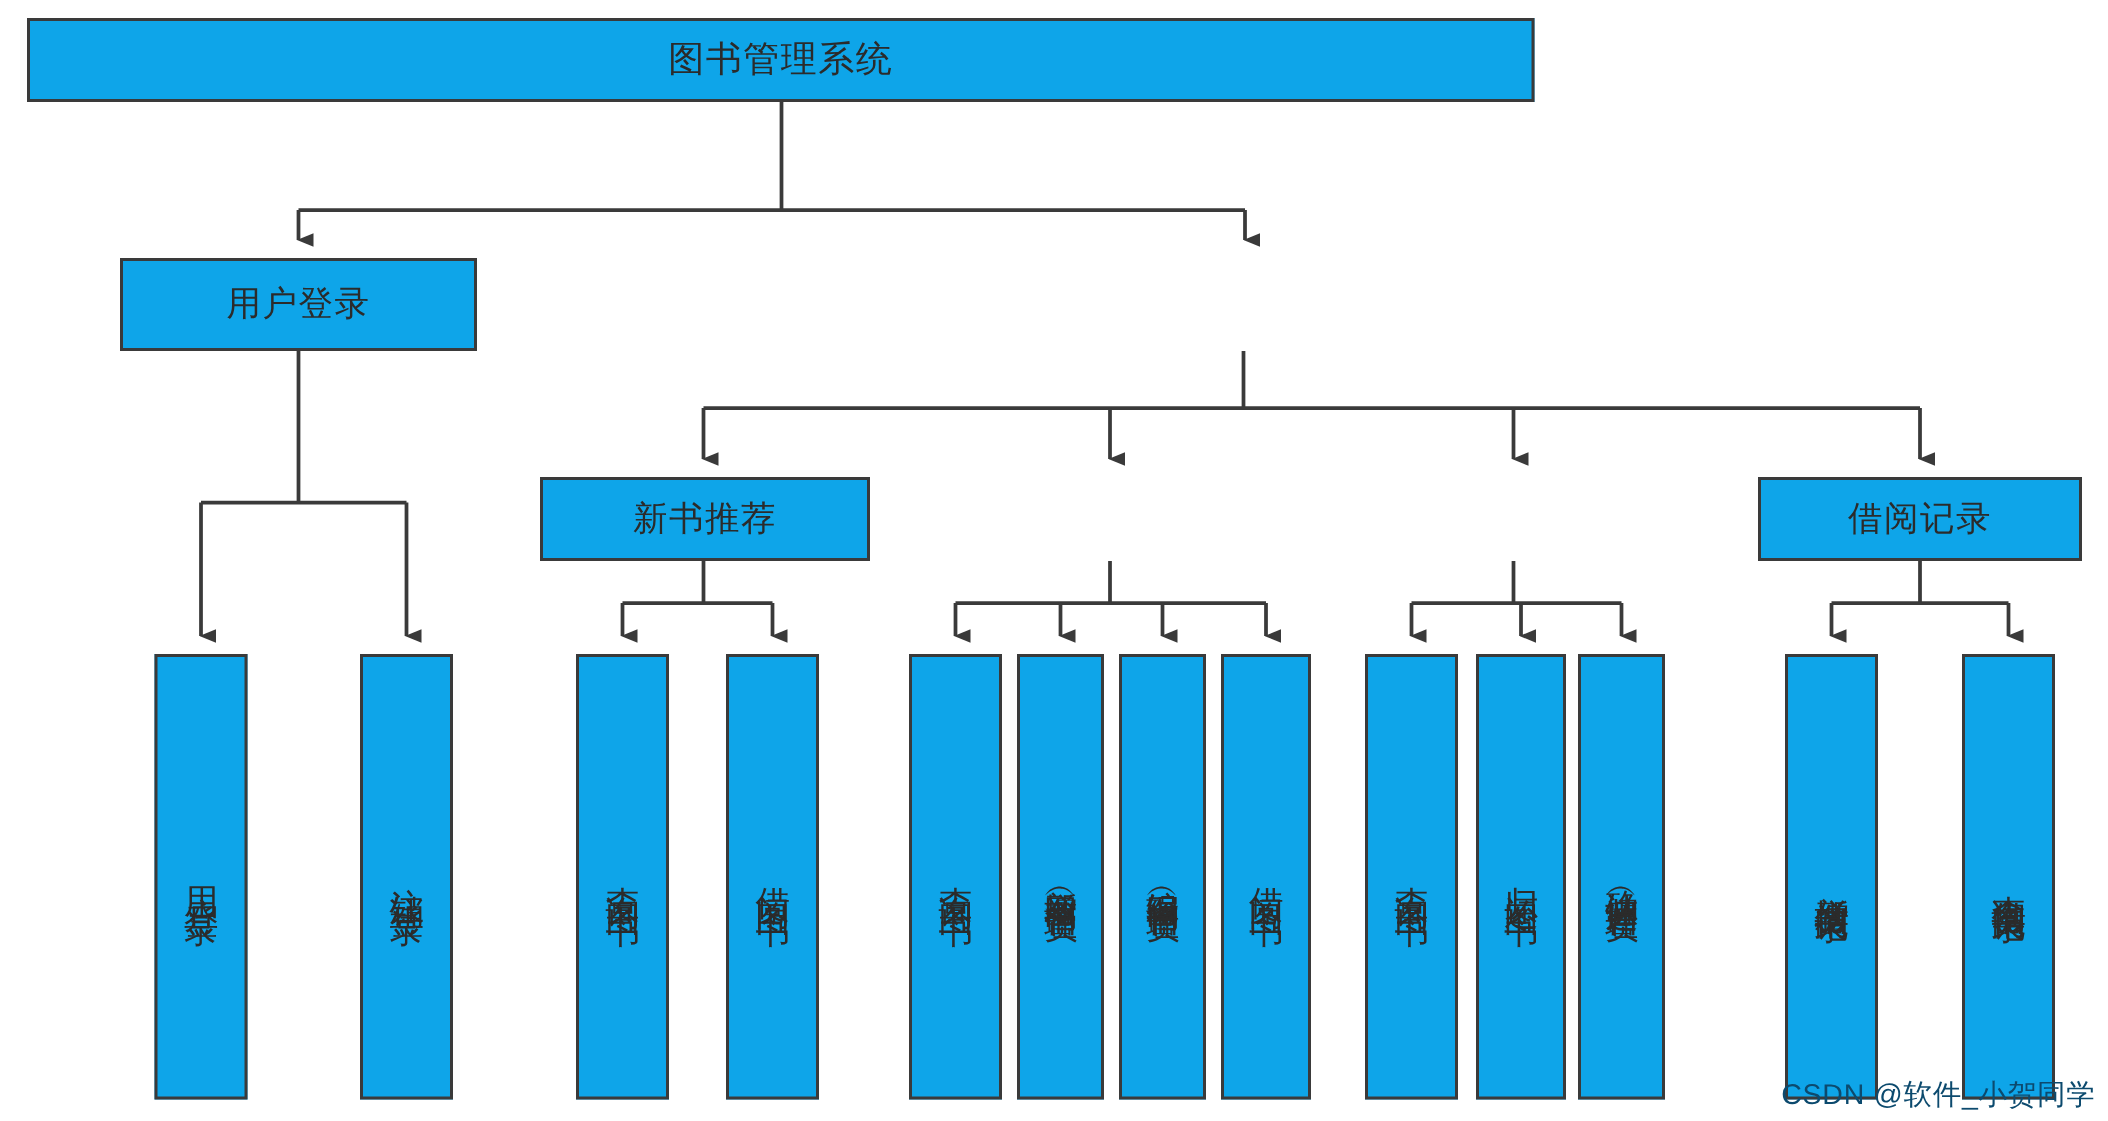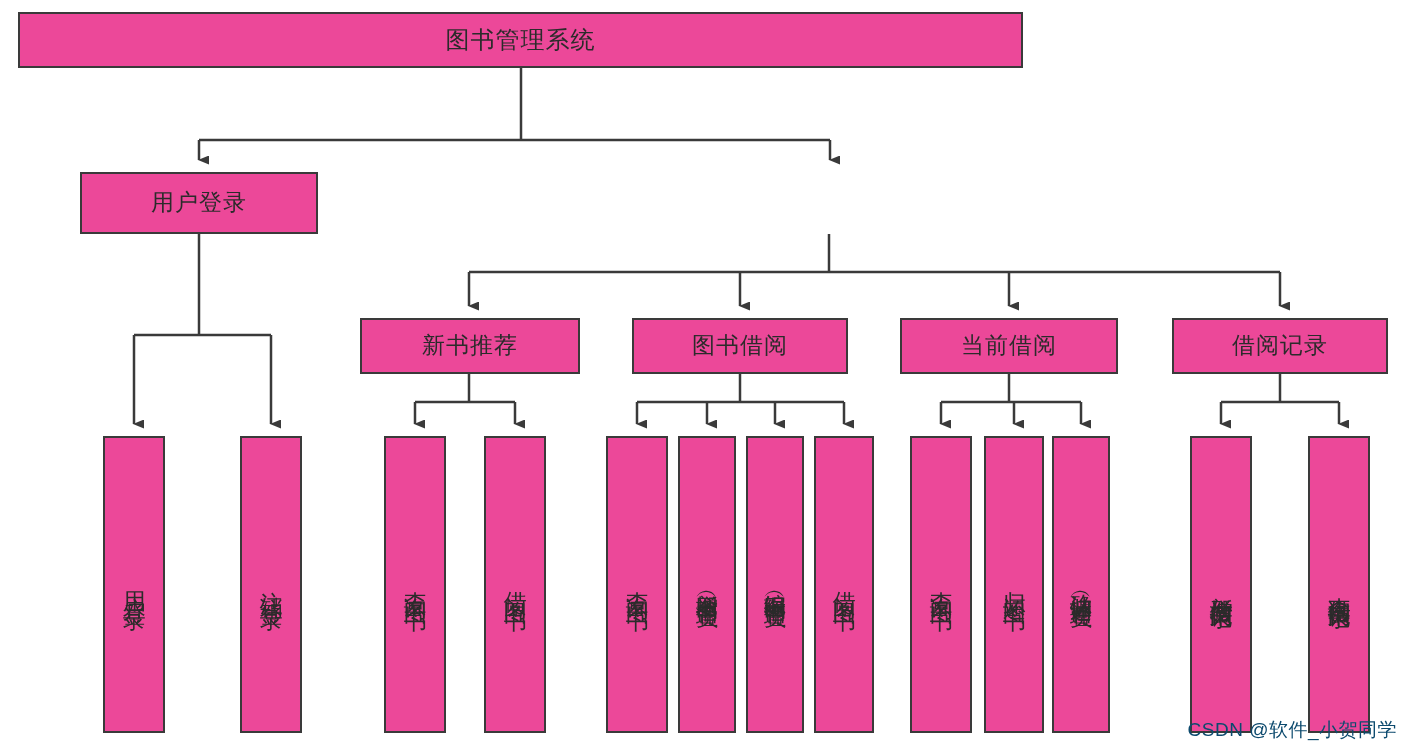--- a/index.html
+++ b/index.html
@@ -14,21 +14,21 @@
     position: relative;
     width: 1405px;
     height: 747px;
     background: #ffffff;
     overflow: hidden;
   }
   .node {
     position: absolute;
     box-sizing: border-box;
     border: 2.5px solid #3a3a3a;
-    background: #ec4899;
+    background: #0ea5e9;
     display: flex;
     align-items: center;
     justify-content: center;
     color: #2b2b2b;
     text-align: left;
   }
   .node.horiz {
     font-size: 23px;
     letter-spacing: 1px;
     line-height: 1.2;
@@ -116,22 +116,20 @@
       <path d="M1221,402 L1221,424" marker-end="url(#arrow)"></path>
       <path d="M1339,402 L1339,424" marker-end="url(#arrow)"></path>
     </g>
   </svg>
 
   <div class="node horiz title" style="left:18px; top:12px; width:1005px; height:56px;">图书管理系统</div>
 
   <div class="node horiz" style="left:80px; top:172px; width:238px; height:62px;">用户登录</div>
 
   <div class="node horiz" style="left:360px; top:318px; width:220px; height:56px;">新书推荐</div>
-  <div class="node horiz" style="left:632px; top:318px; width:216px; height:56px;">图书借阅</div>
-  <div class="node horiz" style="left:900px; top:318px; width:218px; height:56px;">当前借阅</div>
   <div class="node horiz" style="left:1172px; top:318px; width:216px; height:56px;">借阅记录</div>
 
   <div class="node vert" style="left:103px; top:436px; width:62px; height:297px;">用户登录</div>
   <div class="node vert" style="left:240px; top:436px; width:62px; height:297px;">注销登录</div>
 
   <div class="node vert" style="left:384px; top:436px; width:62px; height:297px;">查询图书</div>
   <div class="node vert" style="left:484px; top:436px; width:62px; height:297px;">借阅图书</div>
 
   <div class="node vert" style="left:606px; top:436px; width:62px; height:297px;">查询图书</div>
   <div class="node vert" style="left:678px; top:436px; width:58px; height:297px; font-size:22px; letter-spacing:2px;">新增图书（管理员）</div>

